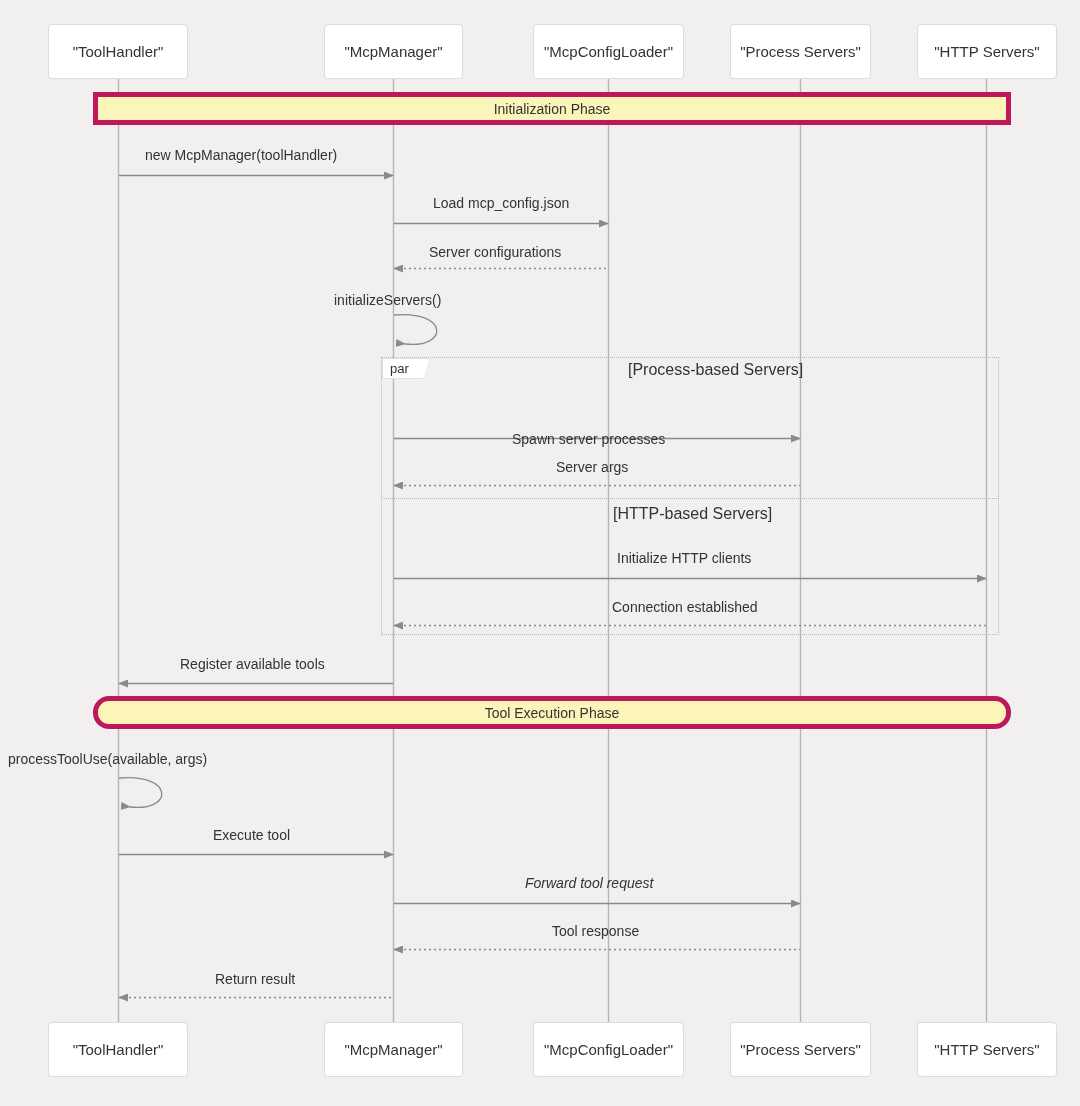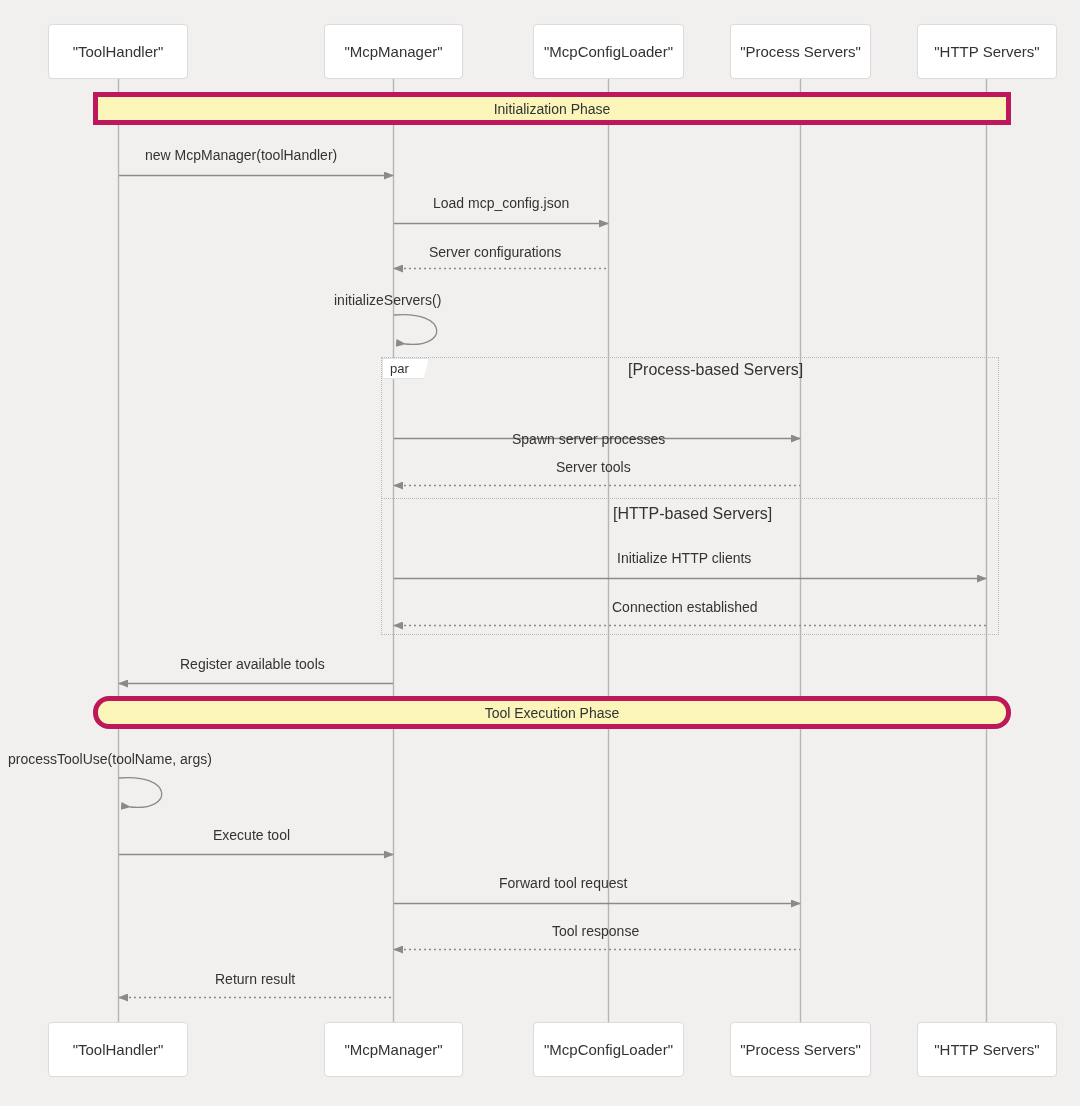--- a/index.html
+++ b/index.html
@@ -168,27 +168,27 @@
       <div class="frag-cond" style="left: 628px; top: 361px;">[Process-based Servers]</div>
       <div class="frag-cond" style="left: 613px; top: 505px;">[HTTP-based Servers]</div>
     </div>
 
   <div id="msg-labels">
       <div class="msg-label" style="left: 145px; top: 147px;">new McpManager(toolHandler)</div>
       <div class="msg-label" style="left: 425px; top: 195px; margin-left: 8px;">Load mcp_config.json</div>
       <div class="msg-label" style="left: 429px; top: 244px;">Server configurations</div>
       <div class="msg-label" style="left: 334px; top: 292px;">initializeServers()</div>
       <div class="msg-label" style="left: 512px; top: 411px; margin-top: 20px;">Spawn server processes</div>
-      <div class="msg-label" style="left: 556px; top: 459px;">Server tools</div>
+      <div class="msg-label" style="left: 556px; top: 459px;">Server args</div>
       <div class="msg-label" style="left: 617px; top: 550px;">Initialize HTTP clients</div>
       <div class="msg-label" style="left: 612px; top: 599px;">Connection established</div>
       <div class="msg-label" style="left: 180px; top: 656px;">Register available tools</div>
-      <div class="msg-label" style="left: 8px; top: 751px;">processToolUse(toolName, args)</div>
+      <div class="msg-label" style="left: 8px; top: 751px;">processToolUse(available, args)</div>
       <div class="msg-label" style="left: 213px; top: 827px;">Execute tool</div>
-      <div class="msg-label" style="left: 499px; top: 875px;">Forward tool request</div>
+      <div class="msg-label" style="left: 525px; top: 875px; font-style: italic;">Forward tool request</div>
       <div class="msg-label" style="left: 552px; top: 923px;">Tool response</div>
       <div class="msg-label" style="left: 215px; top: 971px;">Return result</div>
     </div>
 
   <div id="bottom-actors">
       <div class="actor-box" style="left: 48px; top: 1022px; width: 140px; height: 55px;">
         <span class="actor-label">"ToolHandler"</span>
       </div>
       <div class="actor-box" style="left: 324px; top: 1022px; width: 139px; height: 55px;">
         <span class="actor-label">"McpManager"</span>

